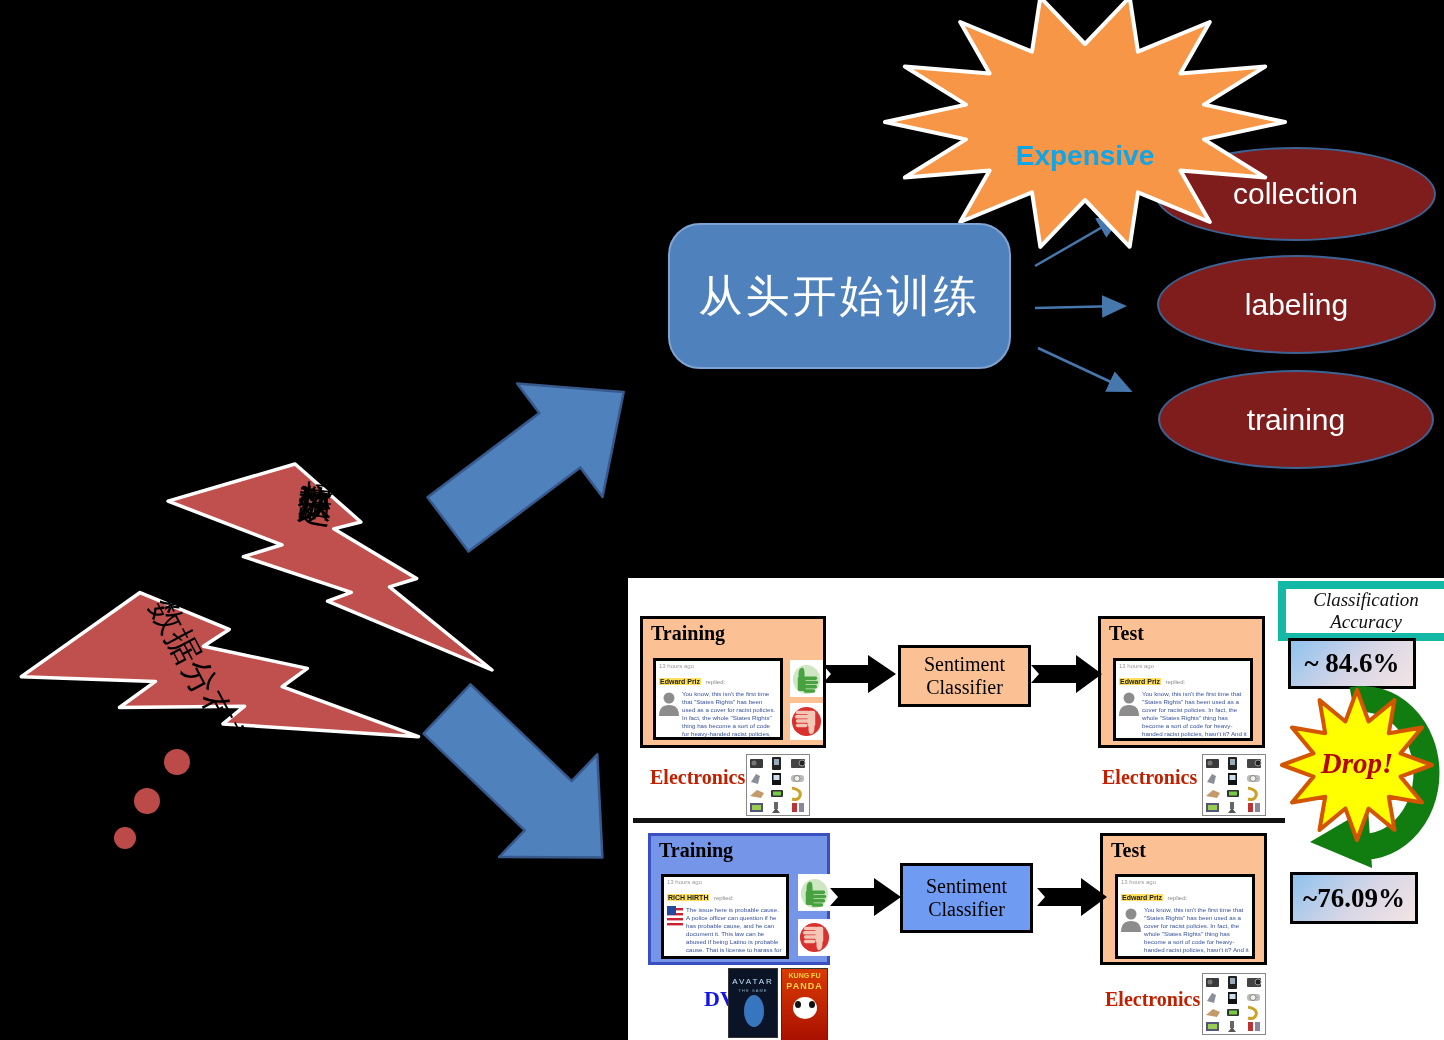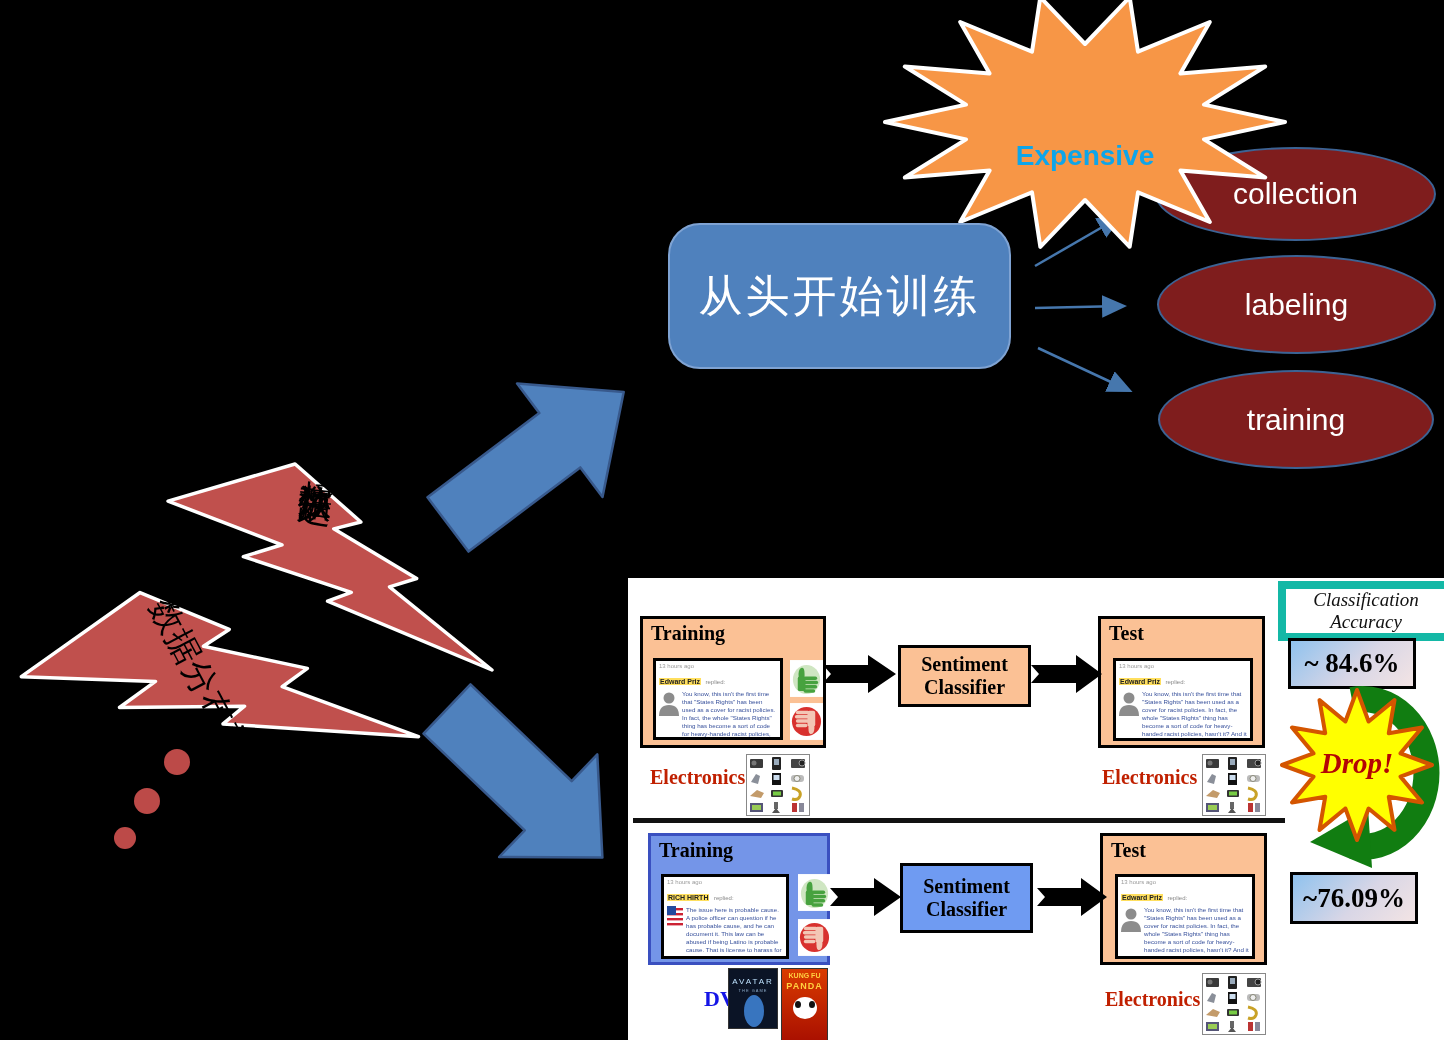--- a/index.html
+++ b/index.html
@@ -28,21 +28,21 @@
     transform-origin:top left;letter-spacing:1px;}
 
   
   #panel{left:628px;top:578px;width:816px;height:462px;background:#fff;}
   .pbox{position:absolute;border:3px solid #000;box-sizing:border-box;}
   .peach{background:#fbc195;}
   .bluebox{background:#7495e8;}
   .box-title{position:absolute;left:8px;top:3px;font-family:"Liberation Serif",serif;
     font-weight:bold;font-size:20px;color:#000;}
   .clf{display:flex;flex-direction:column;align-items:center;justify-content:center;
-    font-family:"Liberation Serif",serif;font-weight:bold;font-size:20px;line-height:1.15;color:#000;}
+    font-family:"Liberation Serif",serif;font-weight:normal;font-size:20px;line-height:1.15;color:#000;}
   .domain-label{position:absolute;font-family:"Liberation Serif",serif;font-weight:bold;}
   .domain-red{color:#c02000;font-size:20px;}
   .domain-blue{color:#1414e6;font-size:22px;margin-left:40px;}
 
   
   .review{position:absolute;background:#fff;border:3px solid #000;padding:2px 3px;
     overflow:hidden;box-sizing:border-box;}
   .rv-time{font-size:6px;color:#9a9a9a;}
   .rv-head{margin-top:1px;white-space:nowrap;}
   .rv-user{font-size:7px;font-weight:bold;background:#ffdf5e;color:#222;padding:0 1px;}
@@ -269,21 +269,21 @@
         </div>
       </div>
       <svg class="abs" style="left:147px;top:38px;" width="33" height="37">
           <use href="#thumbup"></use>
         </svg>
       <svg class="abs" style="left:147px;top:83px;" width="33" height="37">
           <use href="#thumbdown"></use>
         </svg>
     </div>
     <div class="domain-label domain-blue" style="left:36px;top:408px;">DVD</div>
-    <div class="cover" id="cover-avatar" style="left:100px;top:390px;width:50px;height:61px;">
+    <div class="cover" id="cover-avatar" style="left:100px;top:390px;width:50px;height:70px;">
       <div class="cov-av-title">AVATAR</div>
       <div class="cov-av-sub">THE GAME</div>
       <div class="cov-av-face"></div>
     </div>
     <div class="cover" id="cover-panda" style="left:153px;top:390px;width:47px;height:76px;">
       <div class="cov-kp-t1">KUNG FU</div>
       <div class="cov-kp-t2">PANDA</div>
       <div class="panda-face"></div>
     </div>
 

